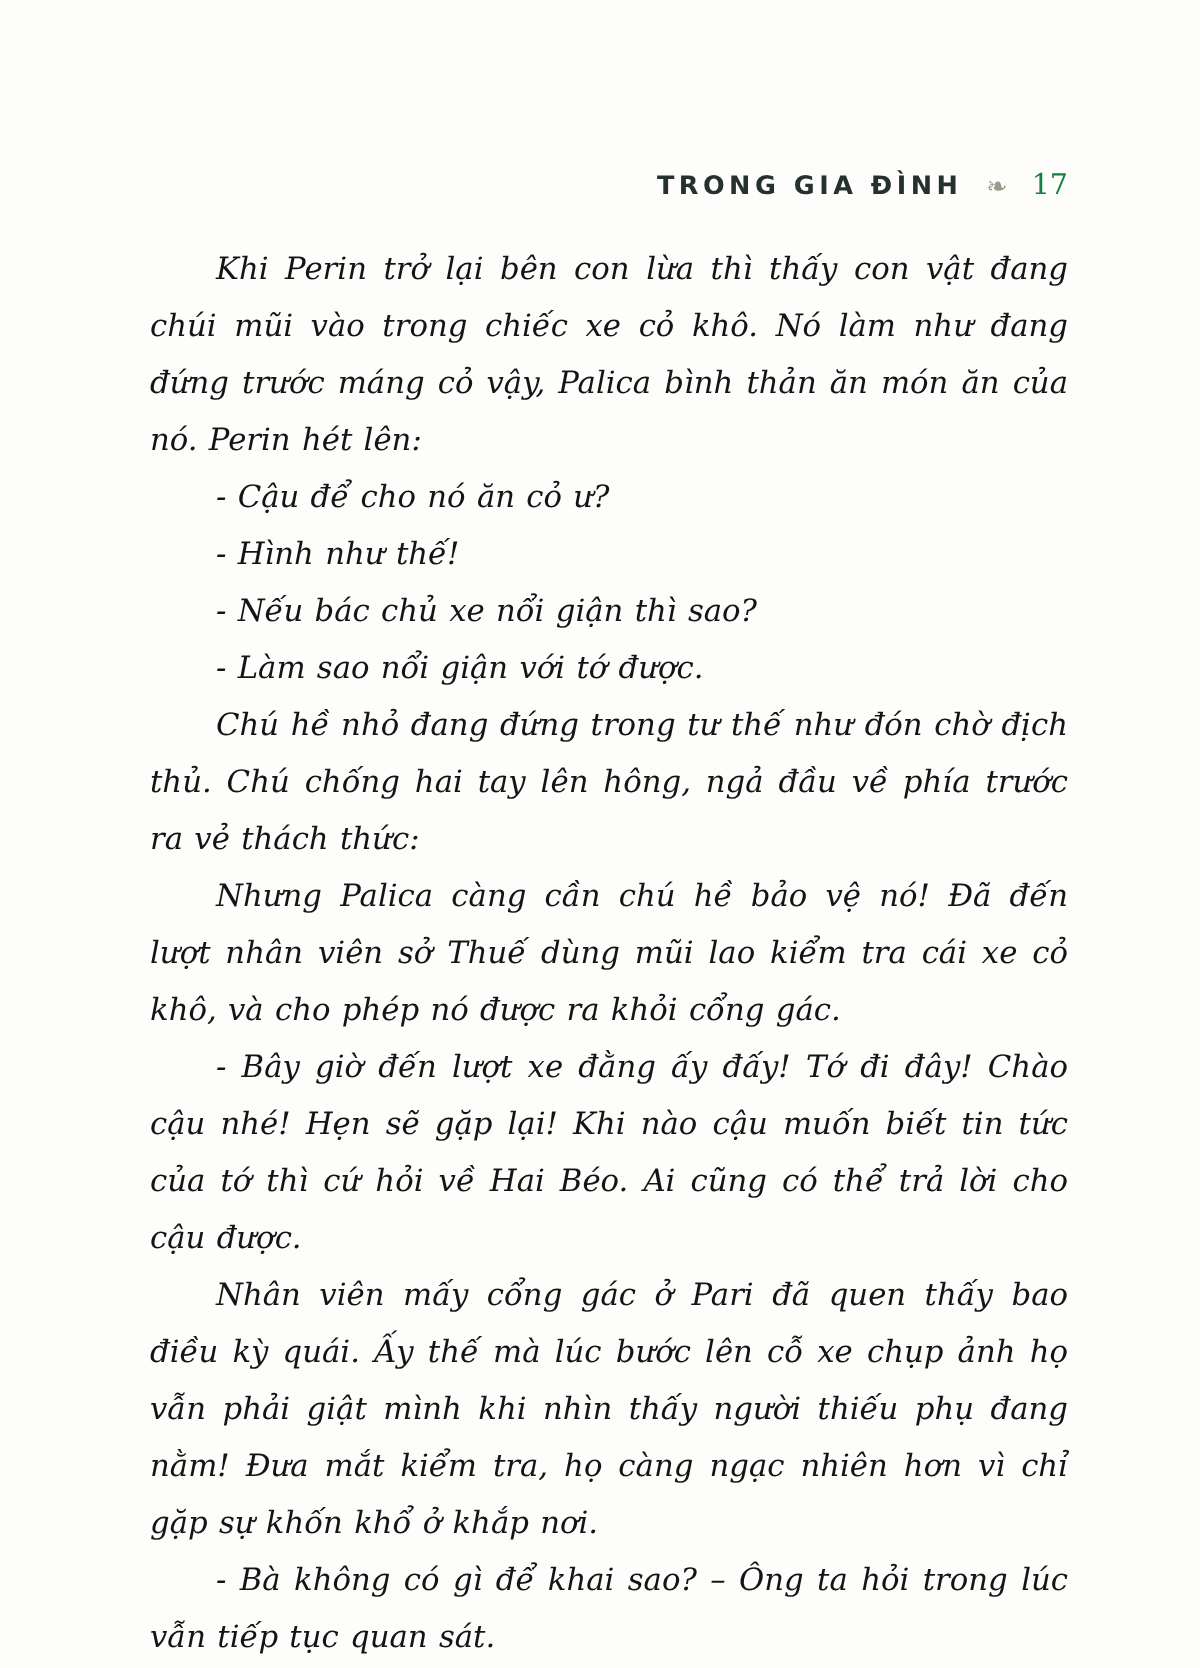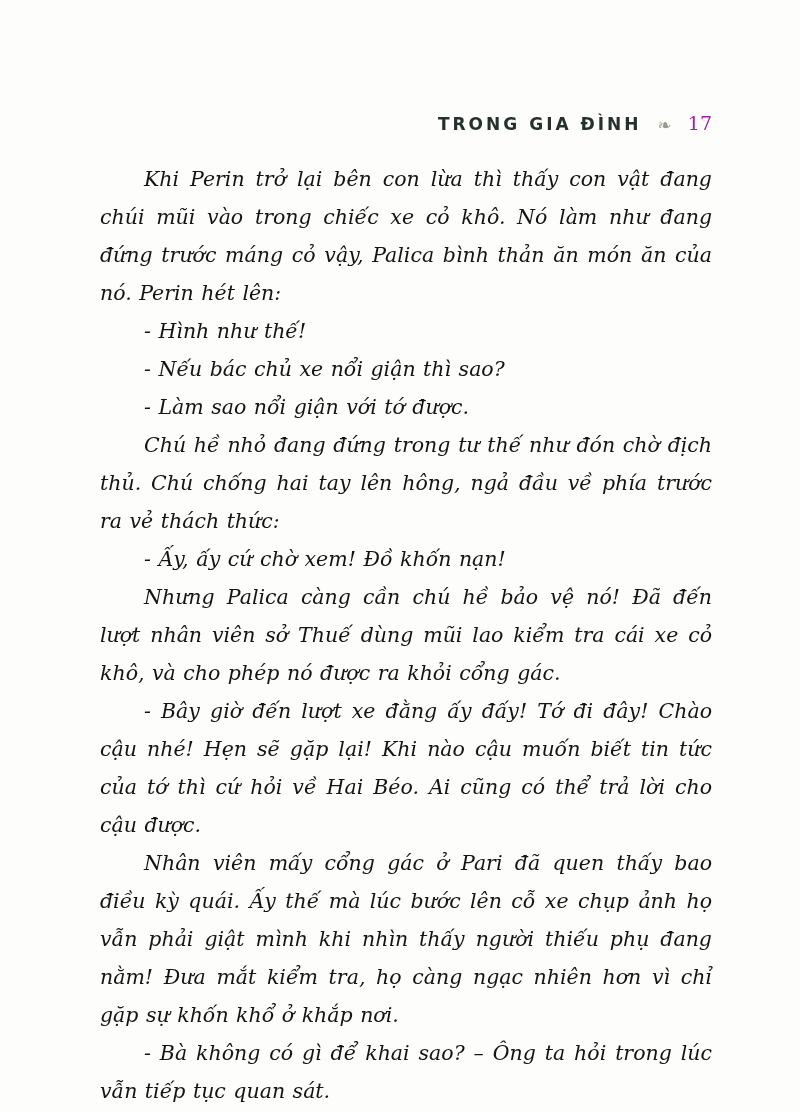--- a/index.html
+++ b/index.html
@@ -36,21 +36,21 @@
   }
   .header-ornament {
     font-family: "DejaVu Sans", sans-serif;
     font-size: 17px;
     color: #9a9a8c;
     transform: translateY(1px);
   }
   .header-pagenum {
     font-family: "DejaVu Serif", "Liberation Serif", serif;
     font-size: 19px;
-    color: #a21caf;
+    color: #15803d;
   }
   .body-text p {
     font-family: "DejaVu Serif", "Liberation Serif", serif;
     font-size: 20.5px;
     line-height: 38px;
     color: #141414;
     text-align: justify;
     text-indent: 44px;
     margin: 0;
     word-spacing: 1px;
@@ -63,24 +63,24 @@
 <div class="page">
 
   <div class="page-header">
     <span class="header-title">TRONG GIA ĐÌNH</span>
     <span class="header-ornament">❧</span>
     <span class="header-pagenum">17</span>
   </div>
 
   <div class="body-text">
     <p>Khi Perin trở lại bên con lừa thì thấy con vật đang chúi mũi vào trong chiếc xe cỏ khô. Nó làm như đang đứng trước máng cỏ vậy, Palica bình thản ăn món ăn của nó. Perin hét lên:</p>
+    <p>- Cậu để cho nó ăn cỏ ư?</p>
     <p>- Hình như thế!</p>
     <p>- Nếu bác chủ xe nổi giận thì sao?</p>
     <p>- Làm sao nổi giận với tớ được.</p>
     <p>Chú hề nhỏ đang đứng trong tư thế như đón chờ địch thủ. Chú chống hai tay lên hông, ngả đầu về phía trước ra vẻ thách thức:</p>
-    <p>- Ấy, ấy cứ chờ xem! Đồ khốn nạn!</p>
     <p>Nhưng Palica càng cần chú hề bảo vệ nó! Đã đến lượt nhân viên sở Thuế dùng mũi lao kiểm tra cái xe cỏ khô, và cho phép nó được ra khỏi cổng gác.</p>
     <p>- Bây giờ đến lượt xe đằng ấy đấy! Tớ đi đây! Chào cậu nhé! Hẹn sẽ gặp lại! Khi nào cậu muốn biết tin tức của tớ thì cứ hỏi về Hai Béo. Ai cũng có thể trả lời cho cậu được.</p>
     <p>Nhân viên mấy cổng gác ở Pari đã quen thấy bao điều kỳ quái. Ấy thế mà lúc bước lên cỗ xe chụp ảnh họ vẫn phải giật mình khi nhìn thấy người thiếu phụ đang nằm! Đưa mắt kiểm tra, họ càng ngạc nhiên hơn vì chỉ gặp sự khốn khổ ở khắp nơi.</p>
     <p>- Bà không có gì để khai sao? – Ông ta hỏi trong lúc vẫn tiếp tục quan sát.</p>
   </div>
 
 </div>
 
 </body></html>

